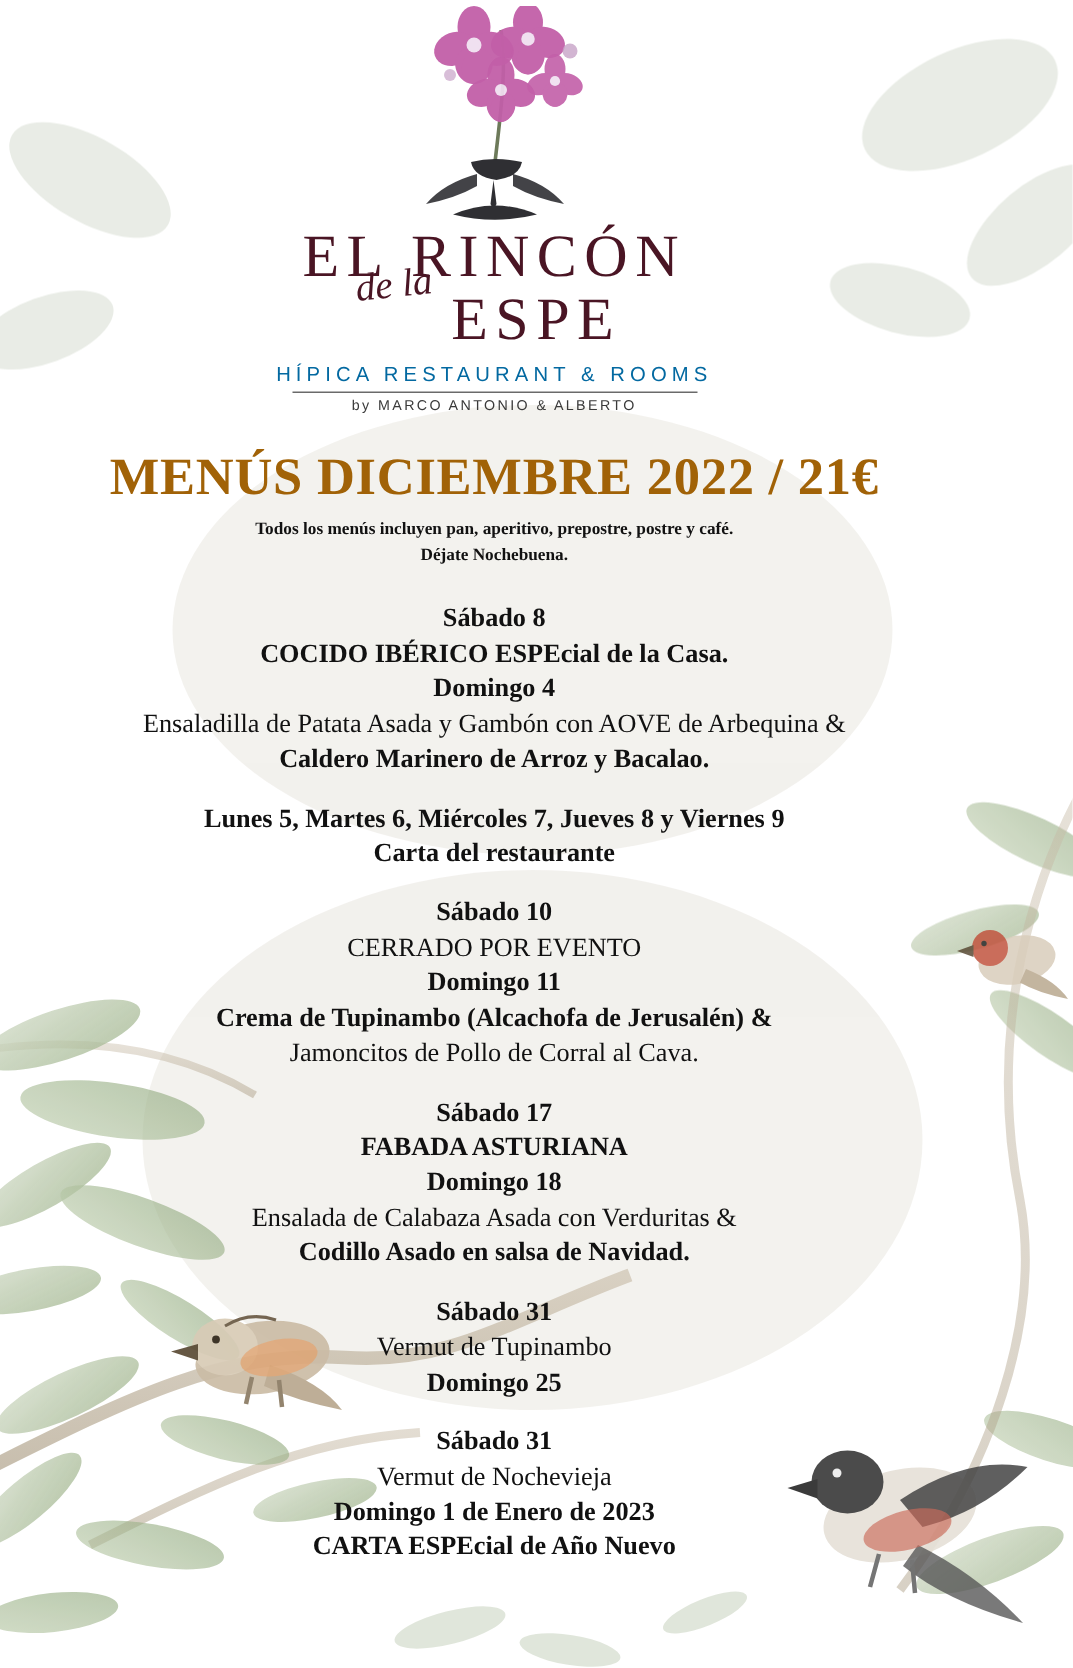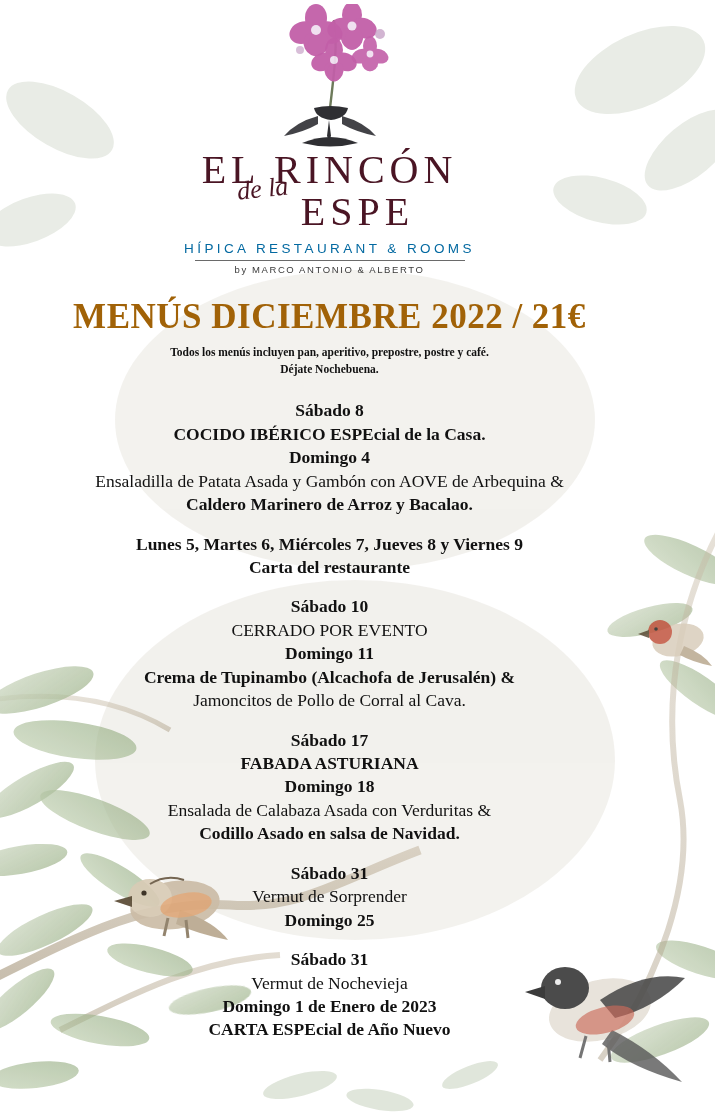--- a/index.html
+++ b/index.html
@@ -334,21 +334,21 @@
     <div class="group">
       <div class="date">Sábado 17</div>
       <div class="dish bold">FABADA ASTURIANA</div>
       <div class="date">Domingo 18</div>
       <div class="dish">Ensalada de Calabaza Asada con Verduritas &amp;</div>
       <div class="dish bold">Codillo Asado en salsa de Navidad.</div>
     </div>
 
     <div class="group">
       <div class="date">Sábado 31</div>
-      <div class="dish">Vermut de Sorprender</div>
+      <div class="dish">Vermut de Tupinambo</div>
       <div class="date">Domingo 25</div>
     </div>
 
     <div class="group">
       <div class="date">Sábado 31</div>
       <div class="dish">Vermut de Nochevieja</div>
       <div class="date">Domingo 1 de Enero de 2023</div>
       <div class="dish bold">CARTA ESPEcial de Año Nuevo</div>
     </div>
 

